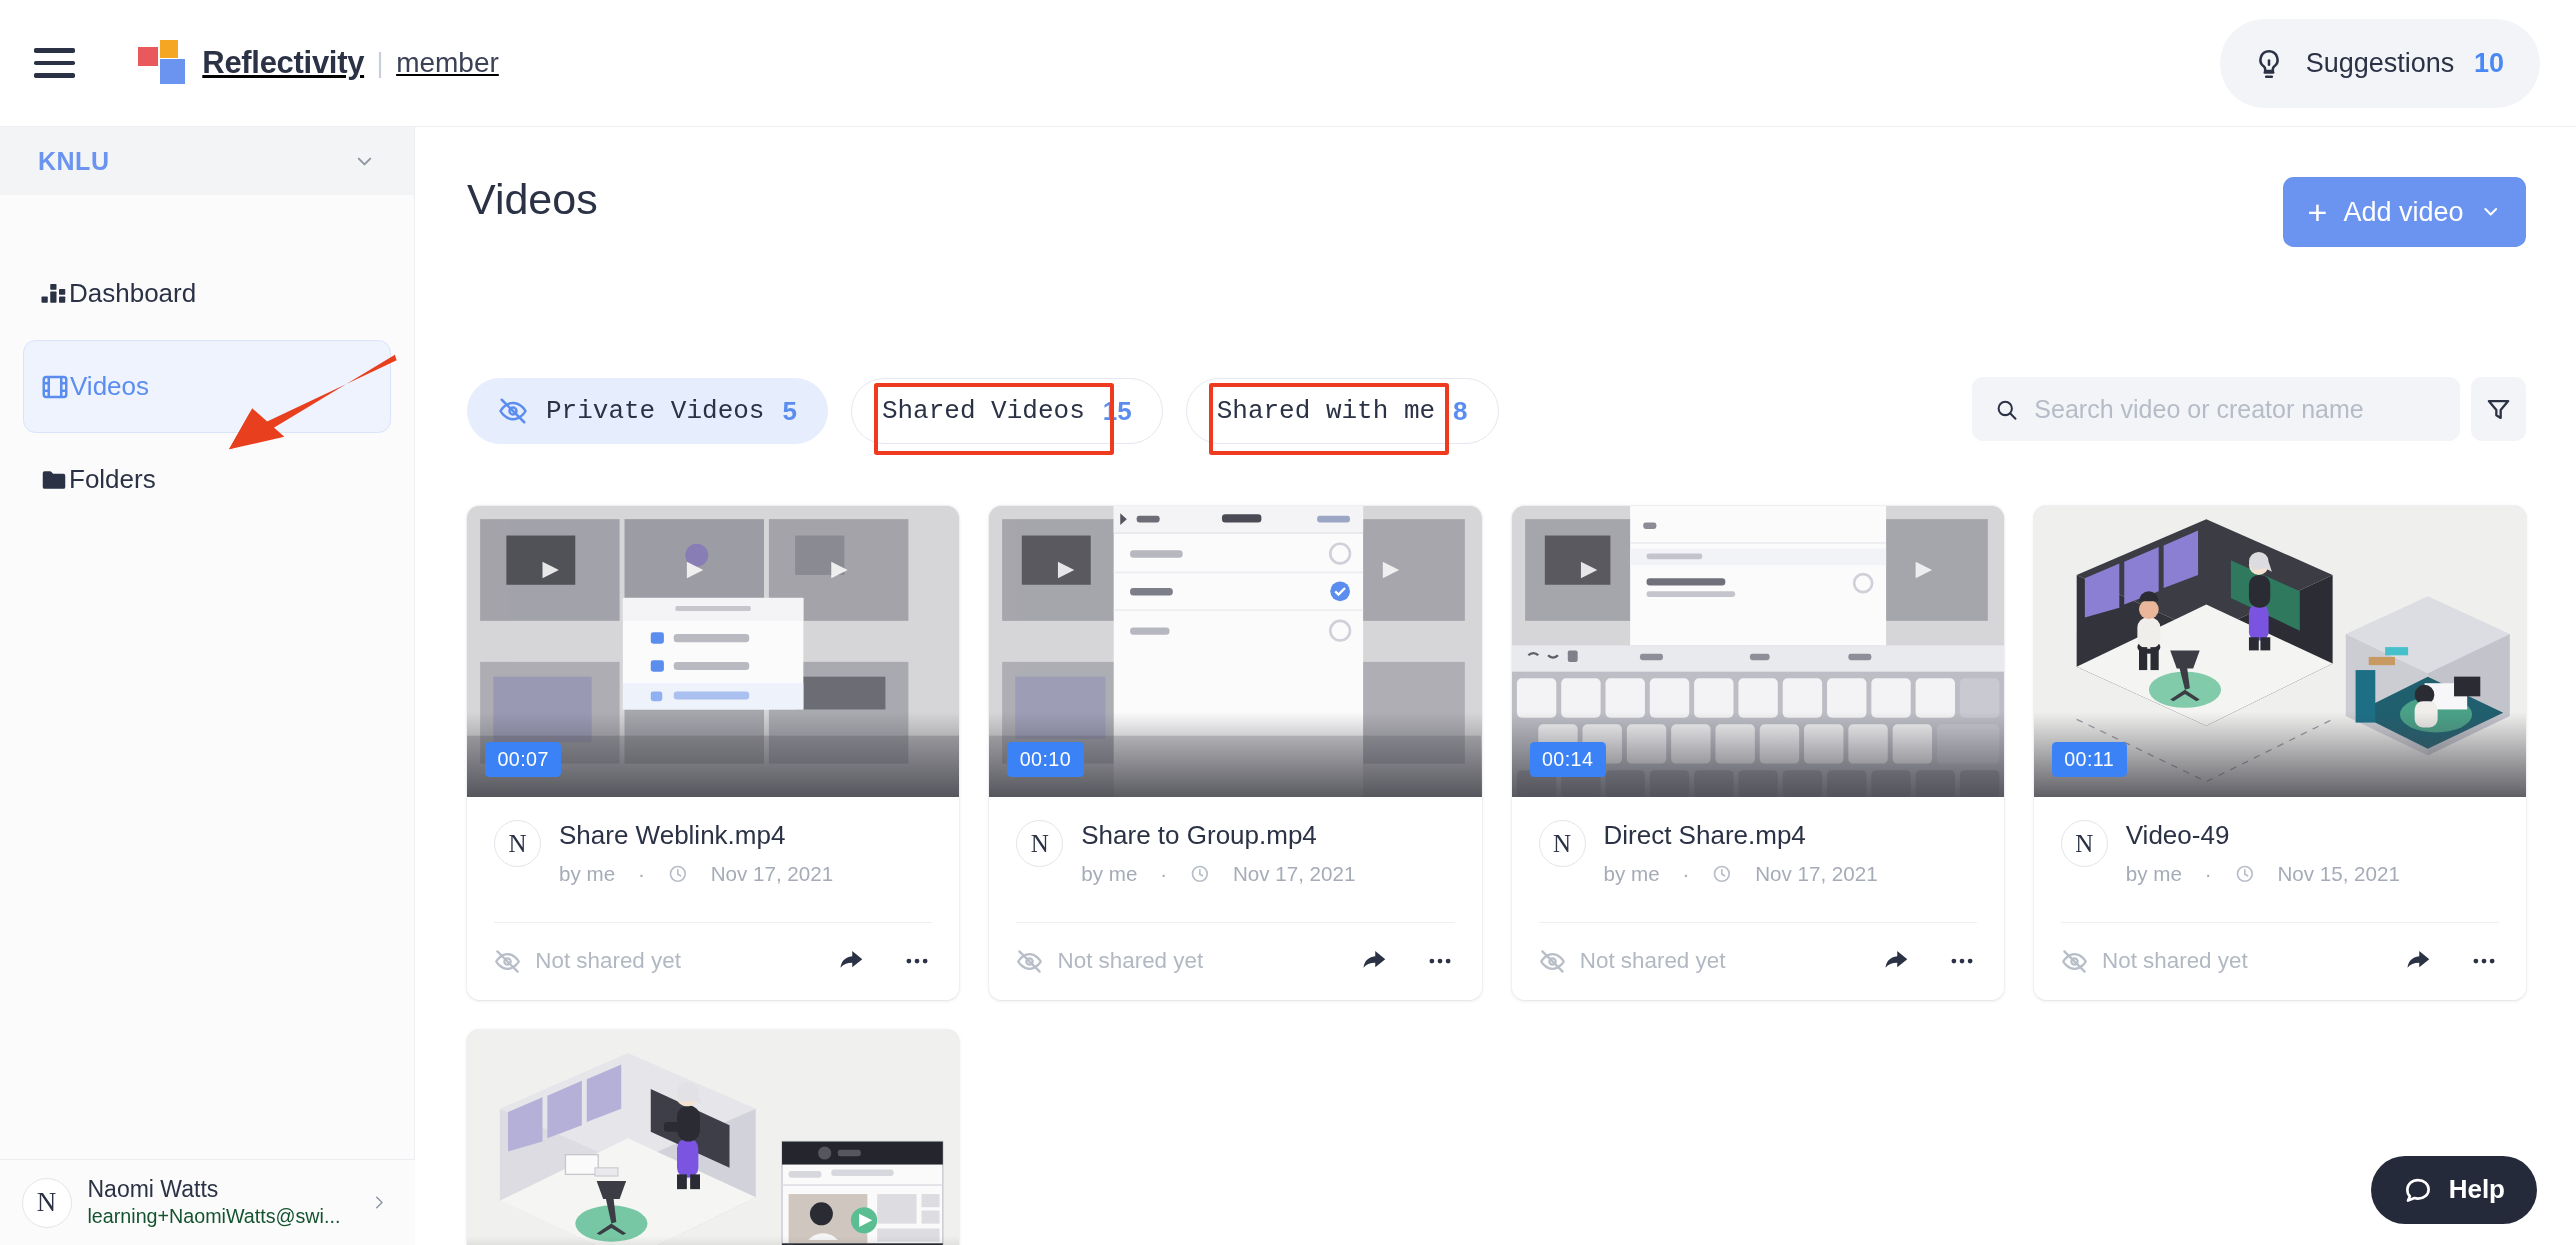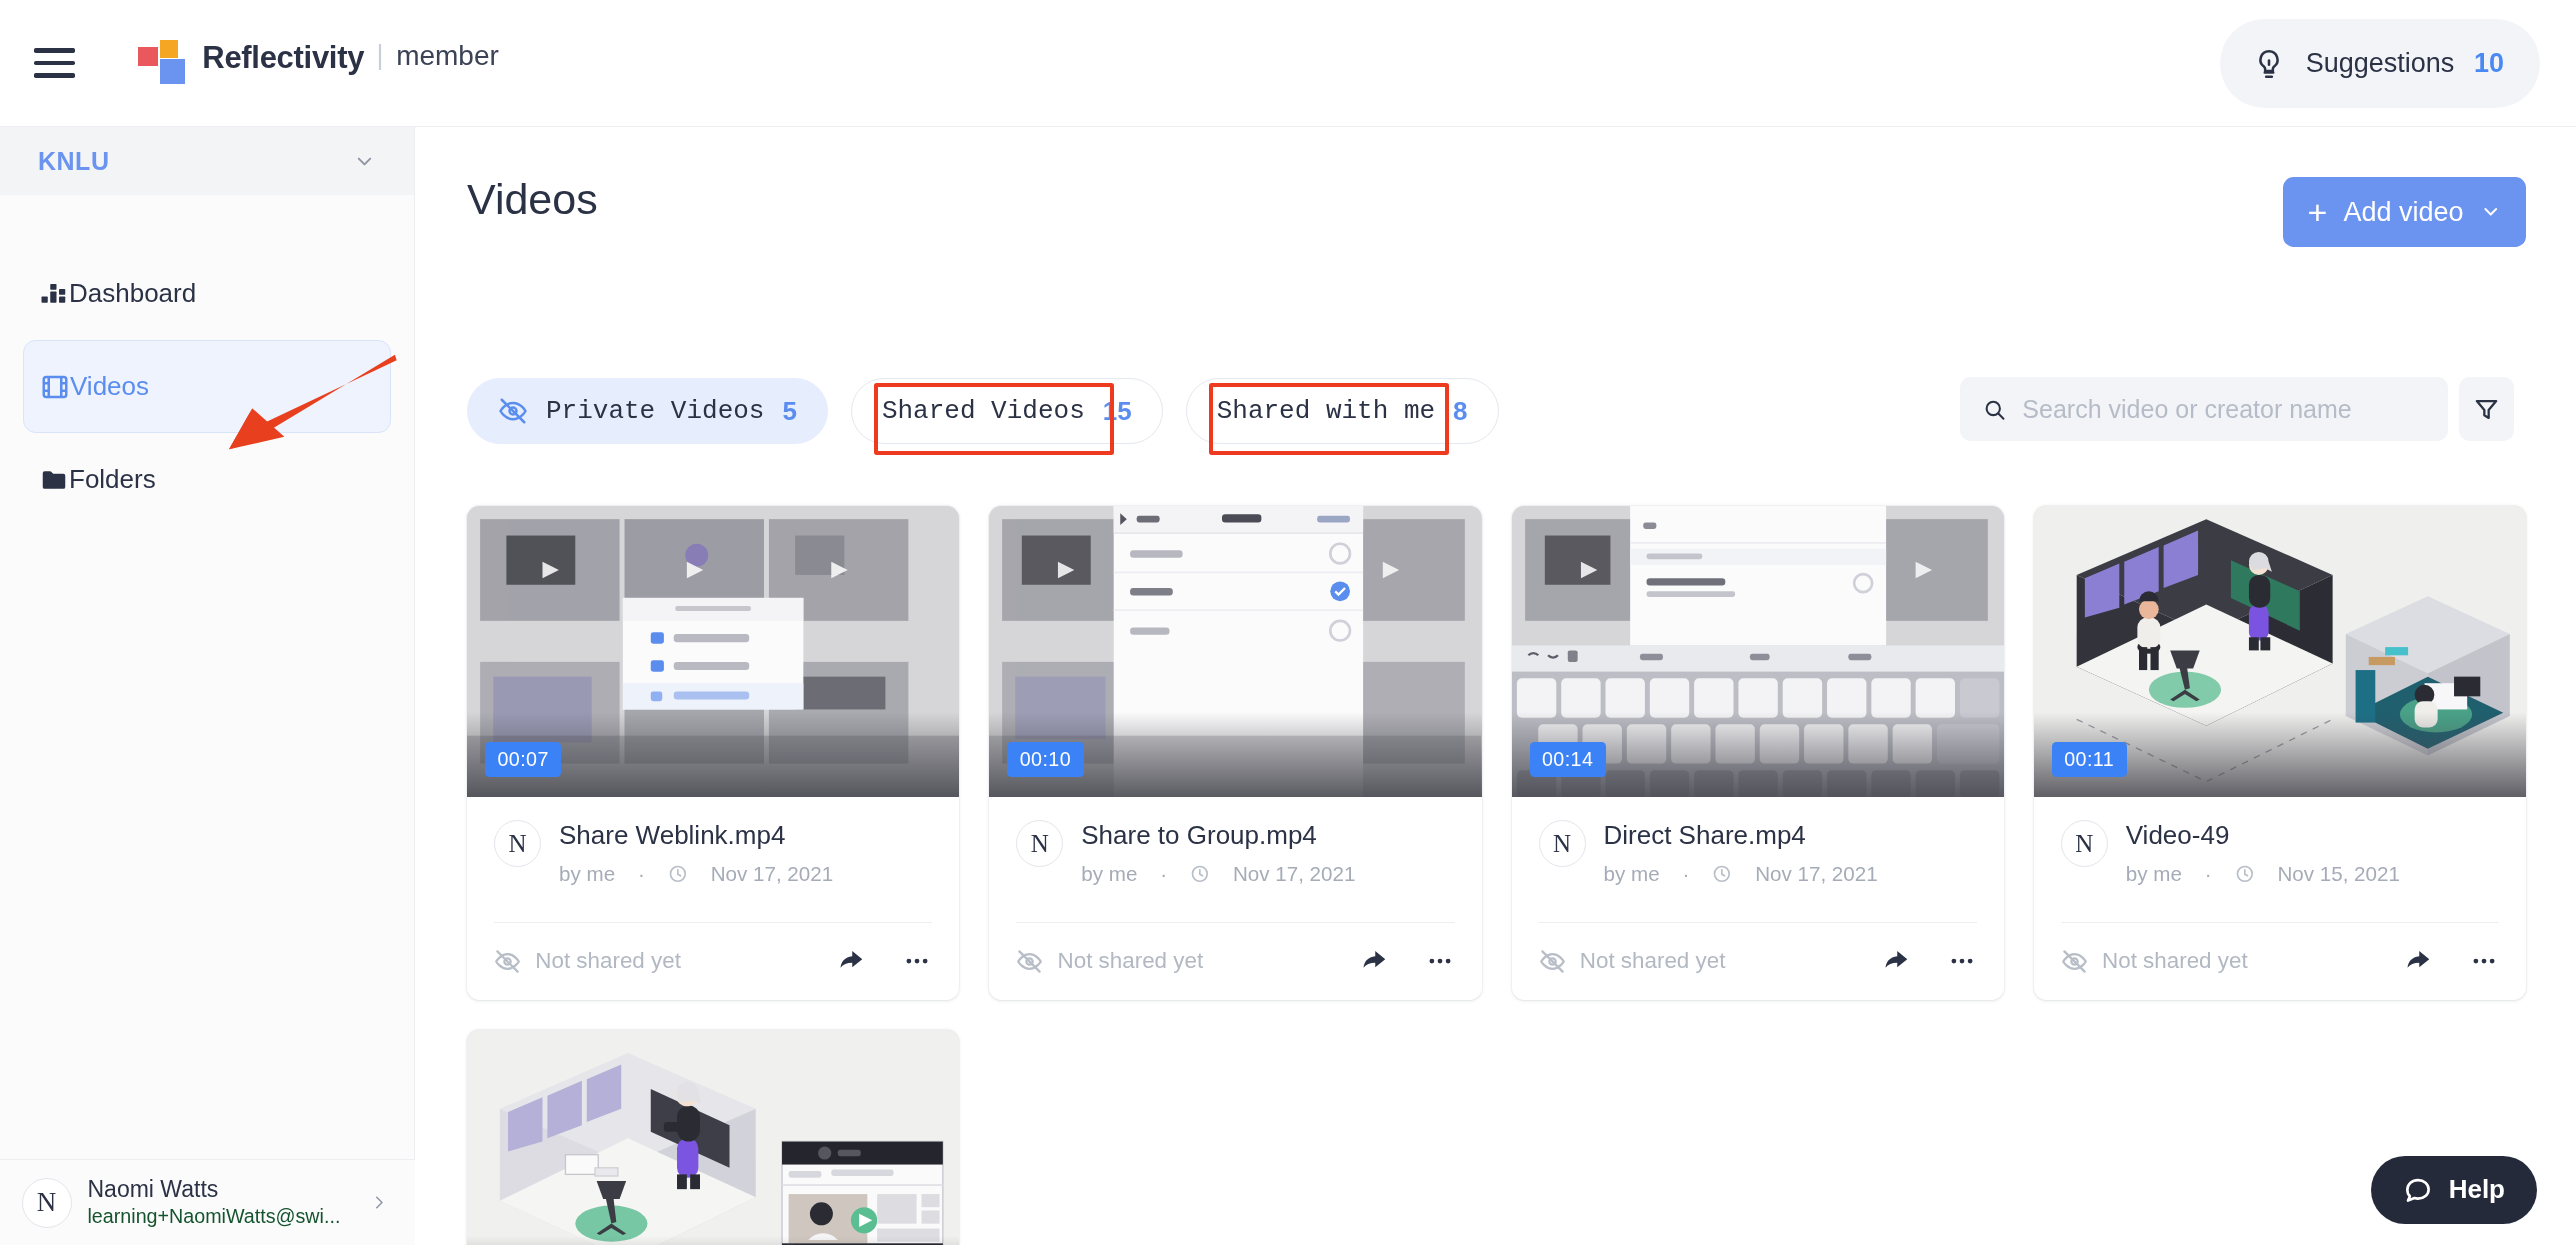--- a/index.html
+++ b/index.html
@@ -18,21 +18,21 @@
     border-bottom: 0.9px solid #eceef1;
     display: flex; align-items: center;
   }
   .hamburger {
     margin-left: 34px; width: 47px; height: 36px;
     display: flex; flex-direction: column; justify-content: center; gap: 8px;
     cursor: pointer;
   }
   .hamburger span { display:block; height: 4.5px; width: 41px; background: #2b3245; border-radius: 1.8px; }
 
-  .brand { display: flex; margin-left: 57px; }
+  .brand { display: flex; align-items: center; margin-left: 57px; text-decoration: underline; }
   .logo-mark { position: relative; width: 50px; height: 47px; margin-right: 14.3px; }
   .logo-mark .sq { position: absolute; }
   .logo-red    { width: 19.7px; height: 19.7px; background: #e8585c; left: 0;  top: 7.2px; }
   .logo-orange { width: 18px; height: 18px; background: #f5a623; left: 21.5px; top: 0; }
   .logo-blue   { width: 25px; height: 25px; background: #6b93f0; left: 21.5px; top: 19.7px; }
   .brand-name { font-size: 31px; font-weight: bold; color: #2b3245; letter-spacing: -0.3px; }
   .brand-sep  { color: #c9ced8; font-size: 27px; margin: 0 12.5px; font-weight: 300; }
   .brand-role { font-size: 28px; color: #3b4256; font-weight: 400; }
 
   .suggestions {
@@ -108,21 +108,21 @@
   .tab {
     height: 66px; border-radius: 36px; border: 0.9px solid #e4e8ef;
     display: flex; align-items: center; padding: 0 30px; gap: 18px;
     background: #fff; cursor: pointer; margin-right: 23px;
   }
   .tab.active { background: #e6edfd; border-color: #e6edfd; }
   .tab-label { font-size: 26px; color: #2b3245; font-family: Liberation Mono, monospace; }
   .tab-count { font-size: 26px; font-weight: bold; color: #5b8def; }
   .eye-off { width: 30px; height: 30px; }
 
-  .search-wrap { position: absolute; right: 62px; top: 250px; display: flex; align-items: center; gap: 10.7px; }
+  .search-wrap { position: absolute; right: 50px; top: 250px; display: flex; align-items: center; gap: 10.7px; }
   .search-box {
     width: 488px; height: 64px; background: #f2f4f7; border-radius: 10.7px;
     display: flex; align-items: center; padding: 0 21.5px; gap: 16px;
   }
   .search-input {
     border: none; background: transparent; outline: none;
     font-size: 25px; color: #2b3245; width: 100%; font-family: "Liberation Sans", sans-serif;
   }
   .search-input::placeholder { color: #b6bcc7; }
   .filter-btn {

